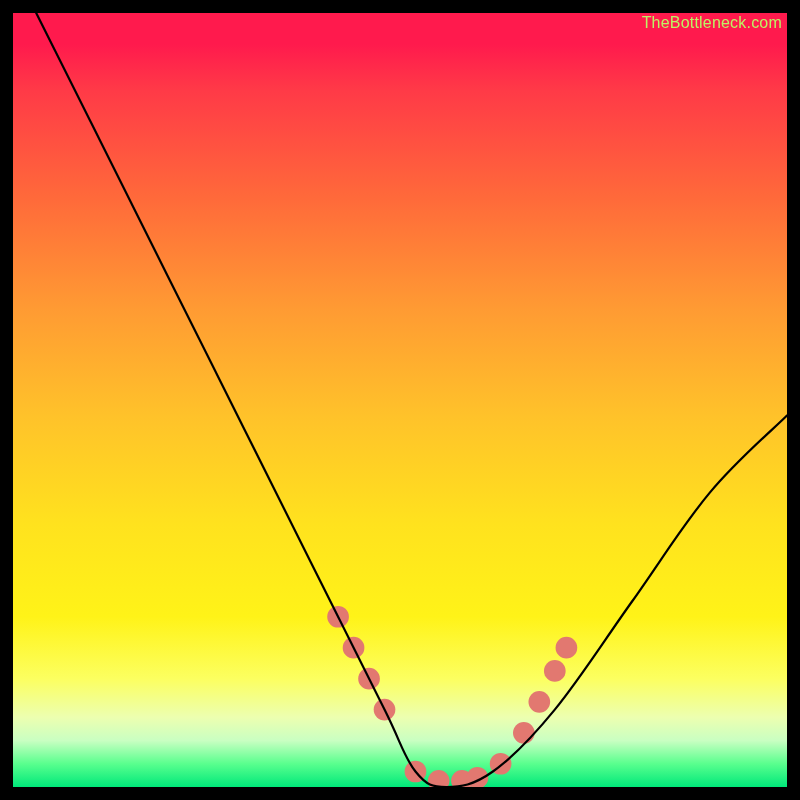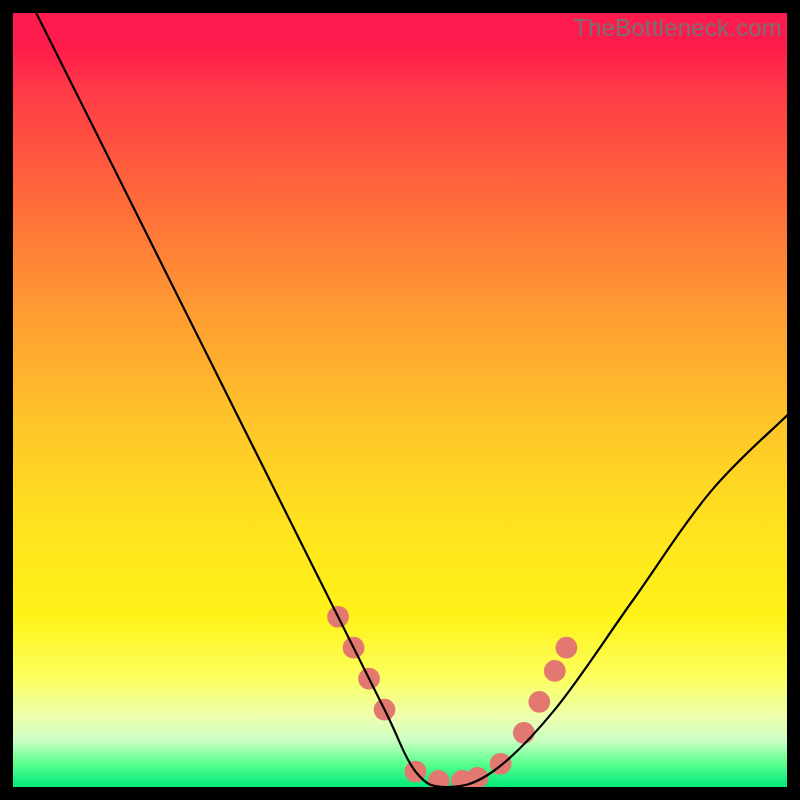--- a/index.html
+++ b/index.html
@@ -51,22 +51,22 @@
   svg.curve {
     position: absolute;
     left: 0; top: 0;
     width: 774px;
     height: 774px;
   }
   .watermark {
     position: absolute;
     top: 14px;
     right: 18px;
-    color: #737373;
-    font-size: 24px;
+    color: #bef264;
+    font-size: 16px;
     font-weight: 500;
     letter-spacing: 0.2px;
     user-select: none;
   }
 </style>
 </head>
 <body>
 
 <div class="plot-area">
   <div class="gradient"></div>

